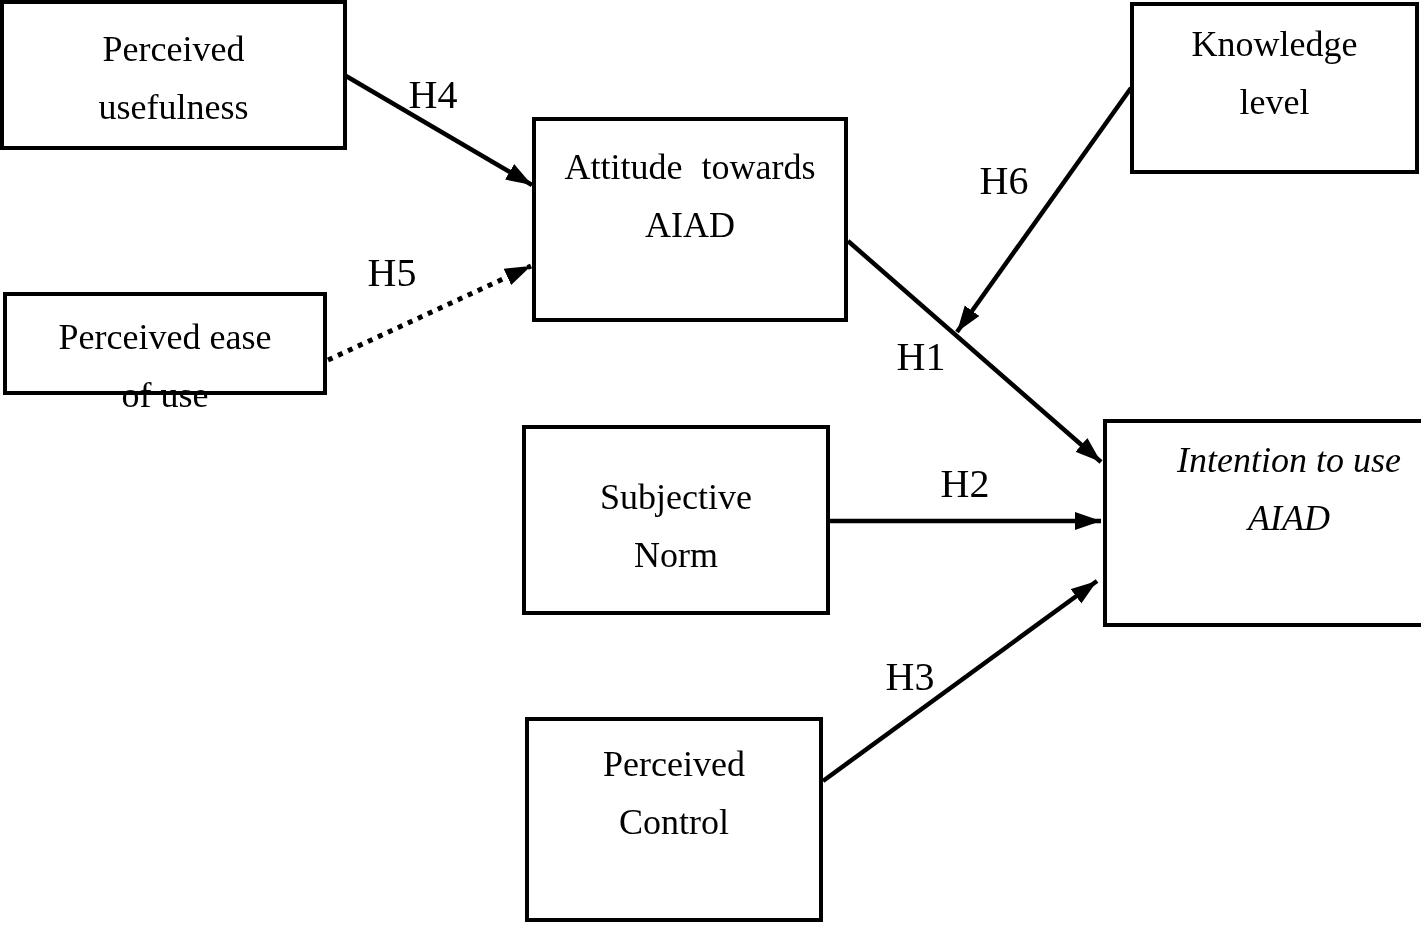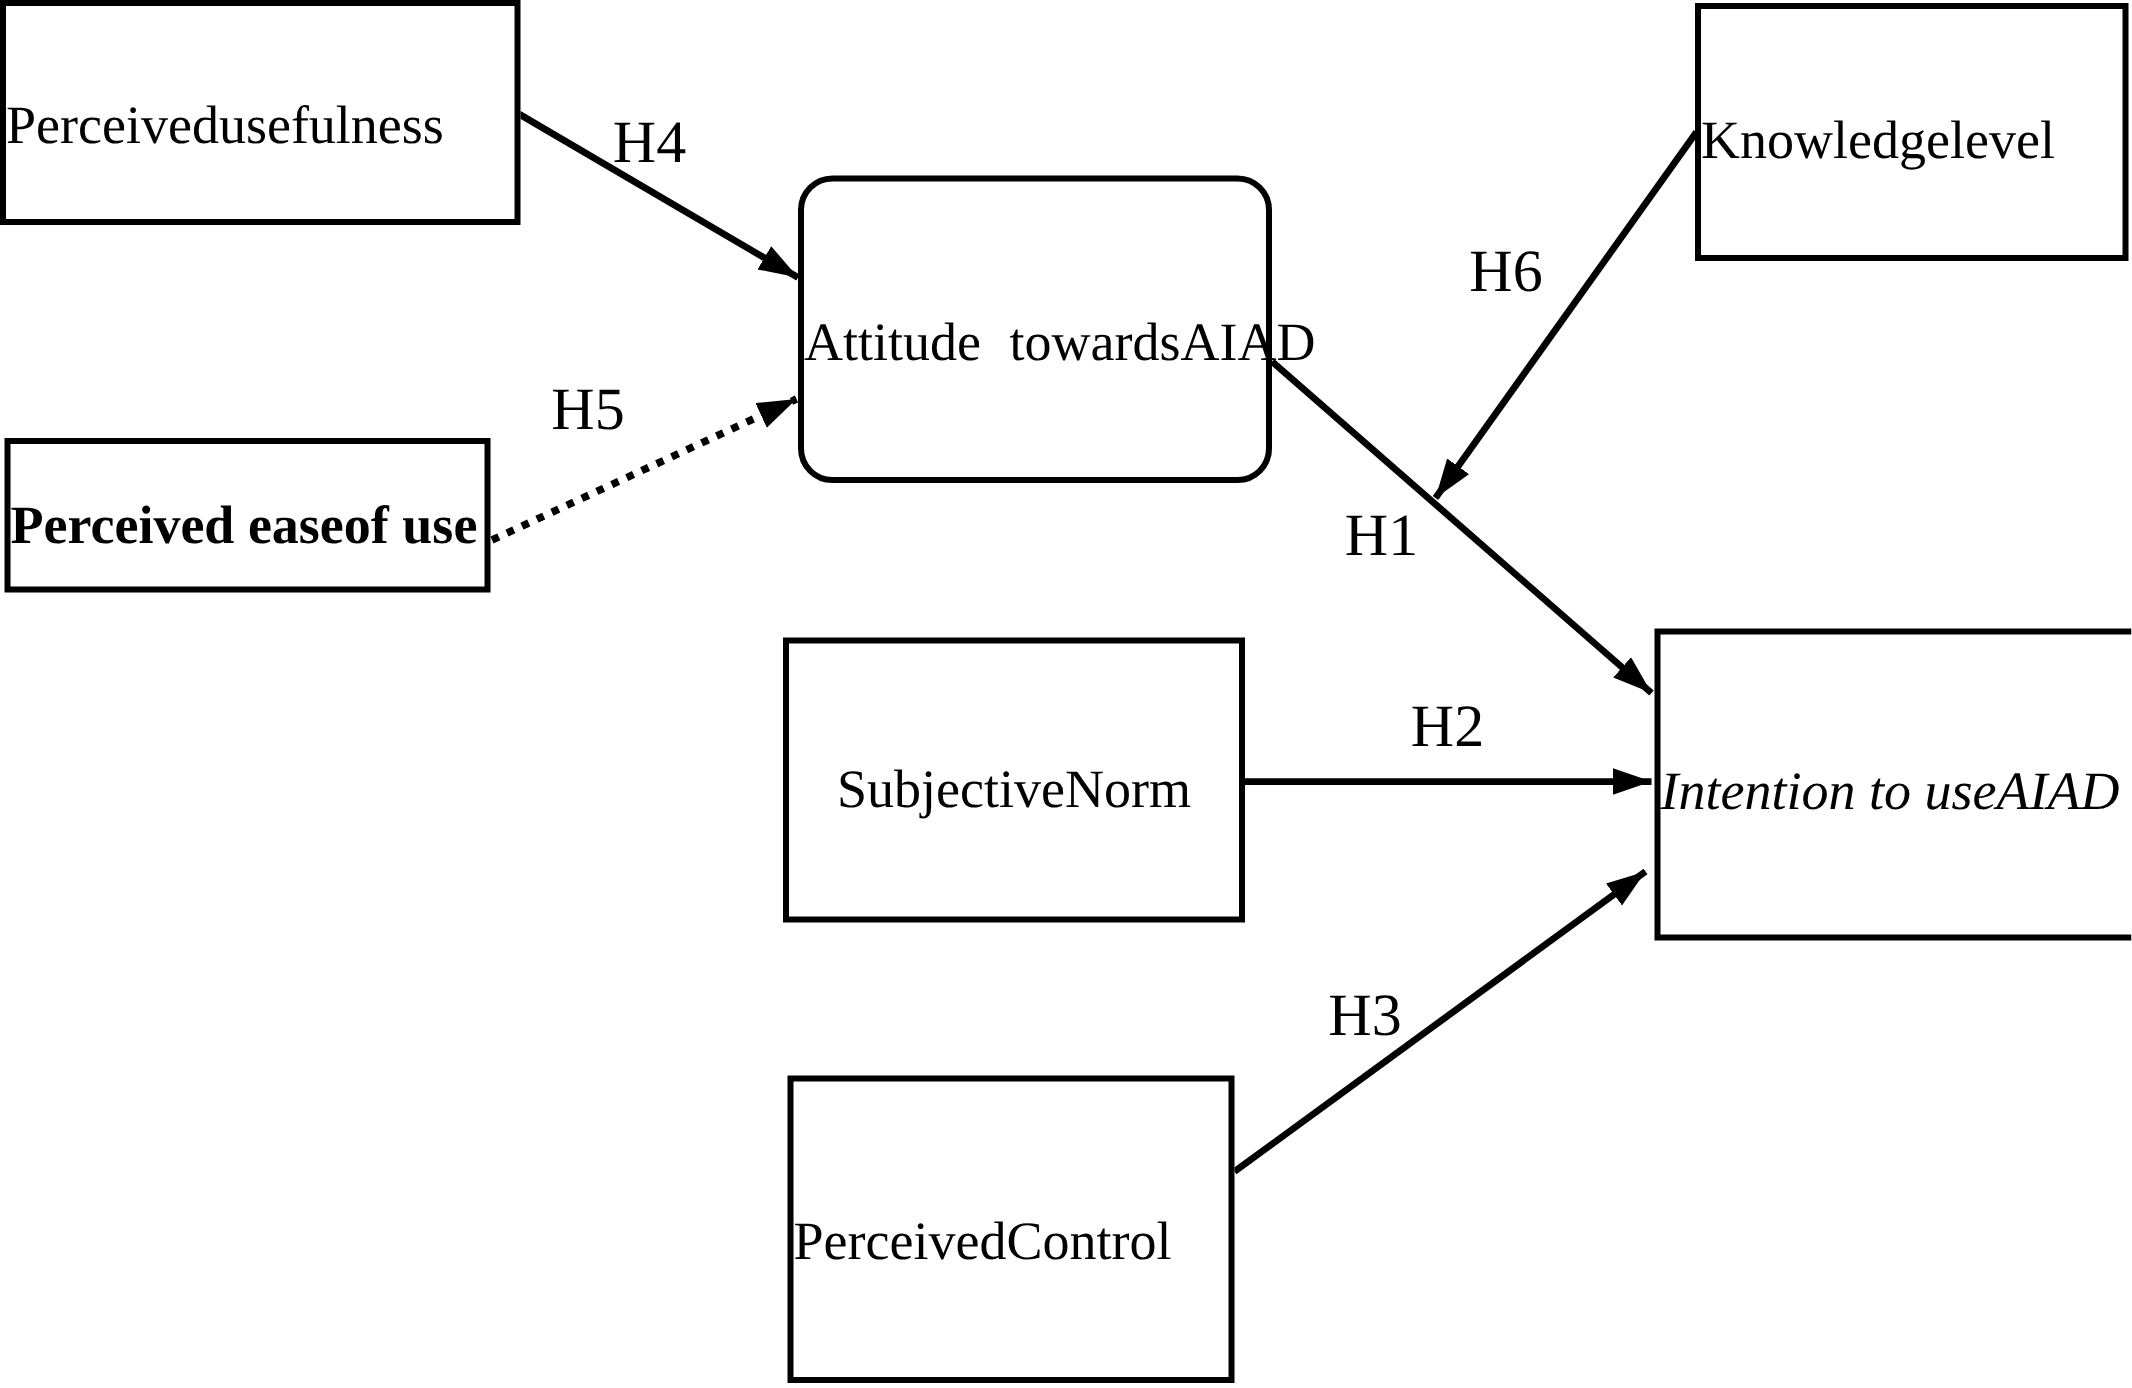--- a/index.html
+++ b/index.html
@@ -23,21 +23,21 @@
     width: 1421px;
     height: 925px;
     pointer-events: none;
   }
   .node {
     position: absolute;
     box-sizing: border-box;
     border: 4px solid #000000;
     background: #ffffff;
     display: flex;
-    flex-direction: row;
+    flex-direction: column;
     align-items: center;
     justify-content: flex-start;
     text-align: center;
   }
   .nline {
     font-size: 36px;
     line-height: 58px;
     white-space: nowrap;
   }
   .wsp {
@@ -69,26 +69,26 @@
     <line x1="1131" y1="88" x2="957" y2="332" stroke="#000000" stroke-width="4.5" marker-end="url(#ah)"></line>
     <line x1="830" y1="521" x2="1101" y2="521" stroke="#000000" stroke-width="4.5" marker-end="url(#ah)"></line>
     <line x1="823" y1="781" x2="1097" y2="581" stroke="#000000" stroke-width="4.5" marker-end="url(#ah)"></line>
   </svg>
 
   <div class="node" style="left:0px; top:0px; width:347px; height:150px; padding-top:16px;">
     <div class="nline">Perceived</div>
     <div class="nline">usefulness</div>
   </div>
 
-  <div class="node" style="left:3px; top:292px; width:324px; height:103px; padding-top:12px;font-weight:bold;">
+  <div class="node" style="left:3px; top:292px; width:324px; height:103px; padding-top:12px;">
     <div class="nline">Perceived ease</div>
     <div class="nline">of use</div>
   </div>
 
-  <div class="node" style="left:532px; top:117px; width:316px; height:205px; padding-top:17px;border-radius:23px;">
+  <div class="node" style="left:532px; top:117px; width:316px; height:205px; padding-top:17px;">
     <div class="nline wsp">Attitude towards</div>
     <div class="nline">AIAD</div>
   </div>
 
   <div class="node" style="left:1130px; top:2px; width:289px; height:172px; padding-top:9px;">
     <div class="nline">Knowledge</div>
     <div class="nline">level</div>
   </div>
 
   <div class="node" style="left:522px; top:425px; width:308px; height:190px; padding-top:11px;justify-content:center;">

